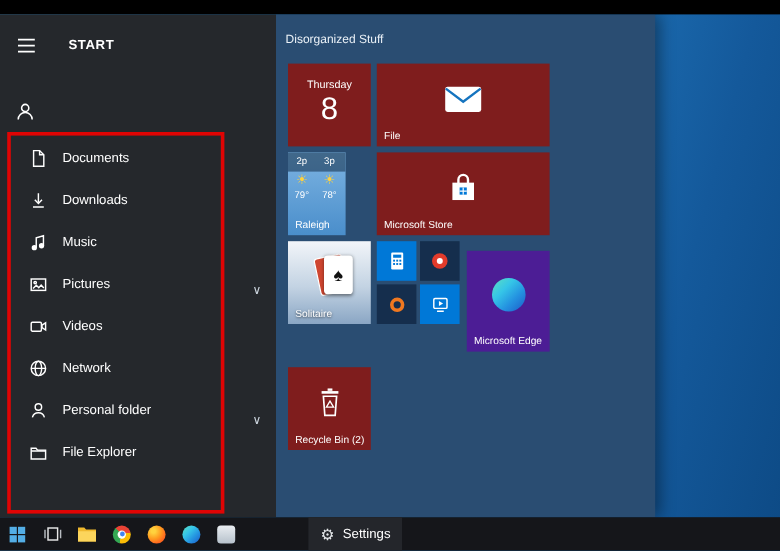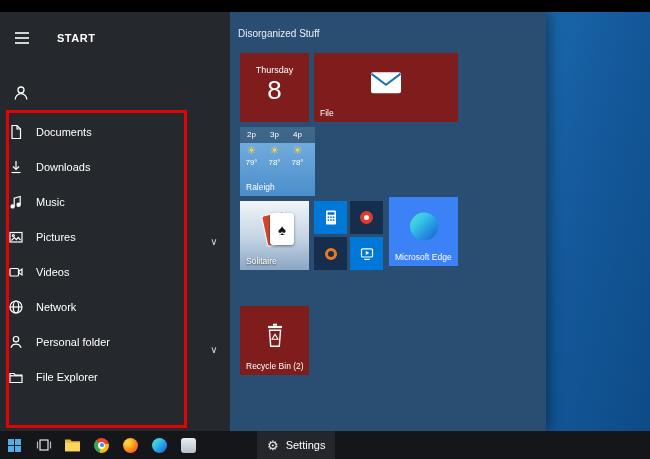--- a/index.html
+++ b/index.html
@@ -14,56 +14,56 @@
   .startmenu{position:absolute;left:0;top:12px;width:546px;height:419px;display:flex;box-shadow:4px 0 12px rgba(0,0,0,.4);z-index:10;}
   .sidebar{position:relative;width:230px;height:100%;background:#25282c;flex:none;}
   .tilesarea{position:relative;flex:1;height:100%;background:#2a4d72;}
 
   .menu-top{position:absolute;left:0;top:10px;width:100%;height:32px;display:flex;align-items:center;}
   .hamburger{margin-left:14px;cursor:pointer;display:flex;}
   .start-title{margin-left:27px;color:#fff;font-size:11px;font-weight:bold;letter-spacing:.5px;}
   .avatar{position:absolute;left:12px;top:72px;cursor:pointer;display:flex;}
 
   .nav{position:absolute;left:0;top:102px;width:230px;}
-  .nav-item{height:35px;display:flex;align-items:center;padding-left:8px;color:#fff;font-size:11px;cursor:pointer;}
+  .nav-item{height:35px;display:flex;align-items:center;padding-left:24px;color:#fff;font-size:11px;cursor:pointer;}
   .nav-item svg{margin-right:12px;flex:none;}
   .redbox{position:absolute;left:6px;top:98px;width:181px;height:318px;border:3px solid #e00404;z-index:30;pointer-events:none;}
   .chev{position:absolute;left:204px;width:20px;text-align:center;color:#cdd6df;font-size:10px;cursor:pointer;z-index:5;}
 
   
   .group-title{position:absolute;left:8px;top:16px;color:#eaf1f7;font-size:10px;}
   .tile{position:absolute;background:#7f1d1d;color:#fff;cursor:pointer;overflow:hidden;}
   .tile .tlabel{position:absolute;left:6px;bottom:4px;font-size:8.5px;white-space:nowrap;}
   .center-icon{position:absolute;left:50%;top:45%;transform:translate(-50%,-55%);display:flex;}
 
   .t-cal{left:10px;top:41px;width:69px;height:69px;}
   .cal-day{margin-top:12px;text-align:center;font-size:9px;}
   .cal-num{text-align:center;font-size:26px;font-weight:300;line-height:30px;}
 
   .t-mail{left:84px;top:41px;width:144px;height:69px;}
-  .t-weather{left:10px;top:115px;width:75px;height:69px;background:linear-gradient(180deg,#7db4e2 0%,#4a8ecb 100%);}
+  .t-weather{left:10px;top:115px;width:48px;height:69px;background:linear-gradient(180deg,#7db4e2 0%,#4a8ecb 100%);}
   .wband{position:absolute;left:0;top:0;width:100%;height:16px;background:rgba(17,42,68,.55);}
   .wcol{position:absolute;top:0;width:23px;text-align:center;}
   .wcol .whour{font-size:8px;line-height:16px;}
   .wcol .wsun{font-size:11px;line-height:15px;color:#ffd23e;}
   .wcol .wtemp{font-size:8px;line-height:10px;}
   .t-store{left:84px;top:115px;width:144px;height:69px;}
   .t-sol{left:10px;top:189px;width:69px;height:69px;background:linear-gradient(180deg,#f2f5f9 0%,#c3d3e3 55%,#8aa6c4 100%);}
   .t-sol .tlabel{text-shadow:0 1px 2px rgba(0,0,0,.65);}
   .cardback{position:absolute;left:24px;top:12px;width:24px;height:32px;background:#cf4630;border:1.5px solid #fff;border-radius:3px;transform:rotate(-12deg);}
   .cardfront{position:absolute;left:30px;top:12px;width:24px;height:32px;background:#fff;border-radius:3px;box-shadow:0 1px 3px rgba(0,0,0,.45);display:flex;align-items:center;justify-content:center;font-size:15px;color:#111;}
   .stile{position:absolute;width:33px;height:33px;display:flex;align-items:center;justify-content:center;cursor:pointer;}
   .st1{left:84px;top:189px;background:#0078d7;}
   .st2{left:120px;top:189px;background:#152e4d;}
   .st3{left:84px;top:225px;background:#152e4d;}
   .st4{left:120px;top:225px;background:#0078d7;}
   .pin{width:13px;height:13px;border-radius:50%;background:#e23b2b;display:flex;align-items:center;justify-content:center;}
   .pin i{width:5px;height:5px;border-radius:50%;background:#fff;}
   .ring{width:12px;height:12px;border-radius:50%;border:3px solid #f07820;}
-  .t-edge{left:159px;top:185px;width:69px;height:69px;background:#3b82f6;}
+  .t-edge{left:159px;top:197px;width:69px;height:84px;background:#4c1d95;}
   .edge-circle{border-radius:50%;background:linear-gradient(135deg,#5fe0c0 0%,#35c5e8 35%,#2492e0 65%,#1b5ac8 100%);}
   .edge-big{width:28px;height:28px;}
   .t-recycle{left:10px;top:294px;width:69px;height:69px;}
 
   
   .taskbar{position:absolute;left:0;bottom:0;width:100%;height:28px;background:#15161a;display:flex;align-items:center;z-index:60;}
   .tb-btn{width:29px;height:28px;display:flex;align-items:center;justify-content:center;cursor:pointer;}
   .winlogo{display:grid;grid-template-columns:6px 6px;grid-template-rows:6px 6px;gap:1px;}
   .winlogo i{background:#53aee6;display:block;}
   .chrome{position:relative;width:15px;height:15px;border-radius:50%;background:conic-gradient(from -45deg,#ea4335 0 120deg,#fbbc05 120deg 240deg,#34a853 240deg 360deg);}
@@ -205,20 +205,31 @@
           <div class="wtemp">78°</div>
         </div>
         <div class="wcol" style="left:46px;">
           <div class="whour">4p</div>
           <div class="wsun">☀</div>
           <div class="wtemp">78°</div>
         </div>
         <span class="tlabel">Raleigh</span>
       </div>
 
+      <div class="tile t-store">
+        <span class="center-icon">
+          <svg width="26" height="26" viewBox="0 0 26 26">
+              <path d="M9 9V6a4 4 0 0 1 8 0v3" stroke="#fff" stroke-width="2" fill="none"></path>
+              <rect x="4" y="8.5" width="18" height="14.5" fill="#fff"></rect>
+              <rect x="10" y="12.5" width="6" height="6" fill="#0078d7"></rect>
+              <path d="M13 12.5v6M10 15.5h6" stroke="#fff" stroke-width="1"></path>
+            </svg>
+        </span>
+        <span class="tlabel">Microsoft Store</span>
+      </div>
 
       <div class="tile t-sol">
         <span class="cardback"></span>
         <span class="cardfront">♠</span>
         <span class="tlabel">Solitaire</span>
       </div>
 
       <div class="stile st1">
         <svg width="16" height="17" viewBox="0 0 16 17">
             <rect x="3" y="1.5" width="10" height="14" rx="1" fill="#fff"></rect>

